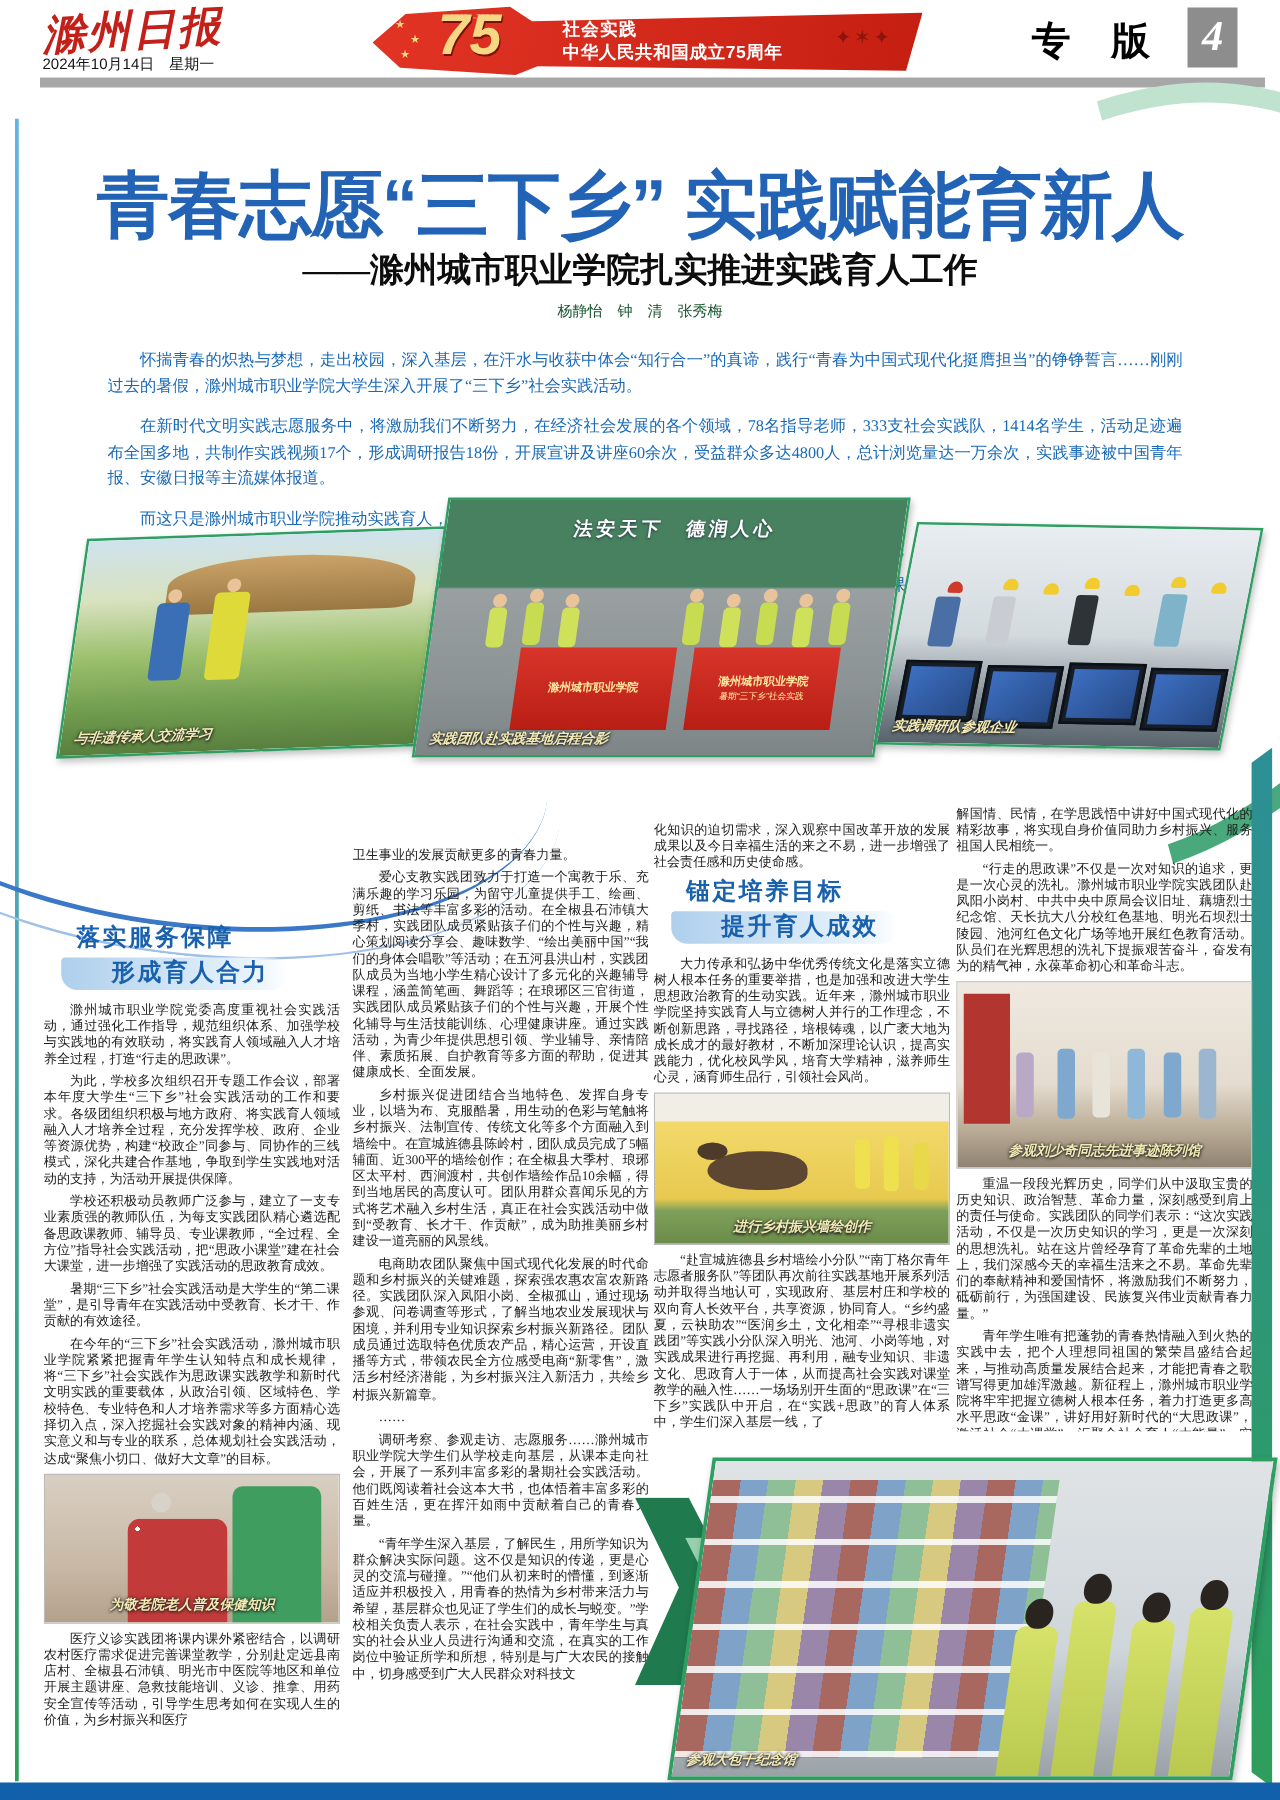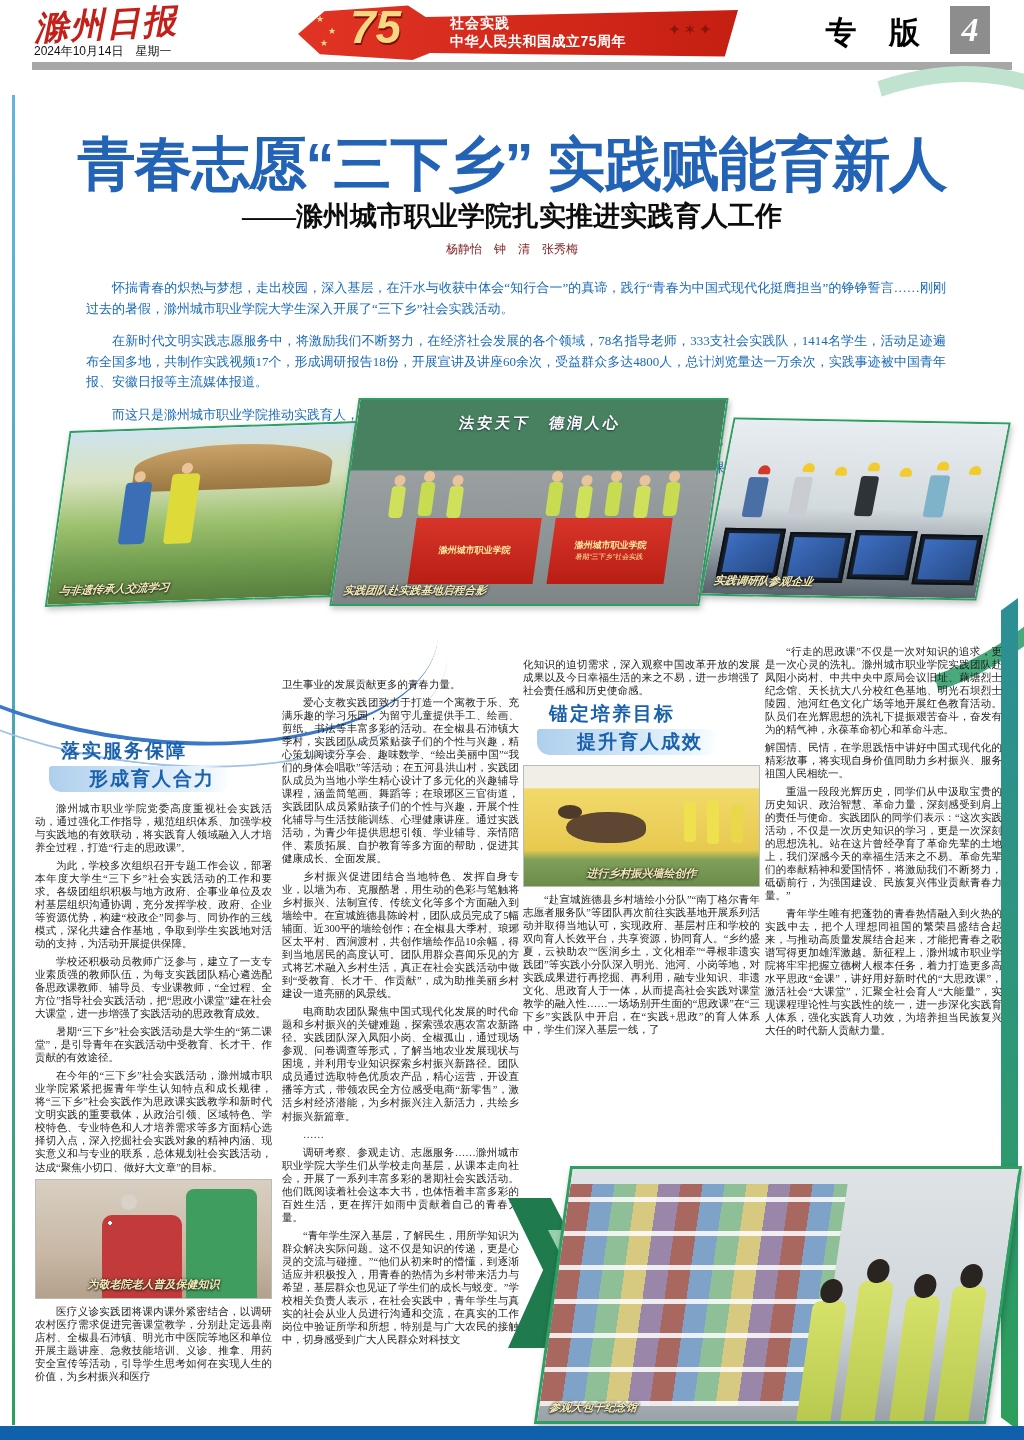--- a/index.html
+++ b/index.html
@@ -44,21 +44,21 @@
         clip-path:polygon(0 0,55% 0,100% 45%,55% 100%,0 100%,45% 48%);}
   .chev2{position:absolute;left:548px;top:1230px;width:60px;height:110px;background:#a5d8b8;
         clip-path:polygon(0 0,55% 0,100% 45%,55% 100%,0 100%,45% 48%);opacity:.9;}
   .bottom-bar{position:absolute;left:0;right:0;bottom:0;height:14px;background:#1060ac;}
   
   .title{position:absolute;top:126px;left:30px;width:964px;text-align:center;font-size:58px;
         font-weight:900;color:#2263b5;font-family:"Liberation Sans","DejaVu Sans",sans-serif;
         letter-spacing:-1px;white-space:nowrap;}
   .subtitle{position:absolute;top:198px;left:30px;width:964px;text-align:center;font-size:27px;
         font-weight:bold;color:#0d0d0d;}
-  .authors{position:absolute;top:241px;left:30px;width:964px;text-align:center;font-size:12px;color:#7f1d1d;}
+  .authors{position:absolute;top:241px;left:30px;width:964px;text-align:center;font-size:12px;color:#14532d;}
   
   .intro{position:absolute;top:266px;left:74px;width:884px;color:#1a6ab8;font-size:13px;
         line-height:1.58;text-align:justify;}
   .intro p{margin:12px;text-indent:2em;}
   
   .strip-ph{position:absolute;border:2px solid #2f9e63;overflow:hidden;box-shadow:2px 3px 6px rgba(0,0,0,.25);}
   .cap{position:absolute;left:10px;bottom:6px;font-size:11px;font-style:italic;font-weight:bold;
         color:#f3eab4;text-shadow:0 1px 2px #222,0 0 3px #222;white-space:nowrap;}
   .cap-center{left:50%;transform:translateX(-50%);}
   
@@ -199,21 +199,21 @@
     </div>
     <span class="cap">实践调研队参观企业</span>
   </div>
 
   <div class="col" style="left:35px;top:737px;height:690px;">
     <div class="sec-h">
       <div class="l1">落实服务保障</div>
       <span class="l2">形成育人合力</span>
     </div>
     <p>滁州城市职业学院党委高度重视社会实践活动，通过强化工作指导，规范组织体系、加强学校与实践地的有效联动，将实践育人领域融入人才培养全过程，打造“行走的思政课”。</p>
-    <p>为此，学校多次组织召开专题工作会议，部署本年度大学生“三下乡”社会实践活动的工作和要求。各级团组织积极与地方政府、企事业单位及农村基层组织沟通协调，充分发挥学校、政府、企业等资源优势，构建“校政企”同参与、同协作的三线模式，深化共建合作基地，争取到学生实践地对活动的支持，为活动开展提供保障。</p>
+    <p>为此，学校多次组织召开专题工作会议，部署本年度大学生“三下乡”社会实践活动的工作和要求。各级团组织积极与地方政府、将实践育人领域融入人才培养全过程，充分发挥学校、政府、企业等资源优势，构建“校政企”同参与、同协作的三线模式，深化共建合作基地，争取到学生实践地对活动的支持，为活动开展提供保障。</p>
     <p>学校还积极动员教师广泛参与，建立了一支专业素质强的教师队伍，为每支实践团队精心遴选配备思政课教师、辅导员、专业课教师，“全过程、全方位”指导社会实践活动，把“思政小课堂”建在社会大课堂，进一步增强了实践活动的思政教育成效。</p>
     <p>暑期“三下乡”社会实践活动是大学生的“第二课堂”，是引导青年在实践活动中受教育、长才干、作贡献的有效途径。</p>
     <p>在今年的“三下乡”社会实践活动，滁州城市职业学院紧紧把握青年学生认知特点和成长规律，将“三下乡”社会实践作为思政课实践教学和新时代文明实践的重要载体，从政治引领、区域特色、学校特色、专业特色和人才培养需求等多方面精心选择切入点，深入挖掘社会实践对象的精神内涵、现实意义和与专业的联系，总体规划社会实践活动，达成“聚焦小切口、做好大文章”的目标。</p>
     <div class="ph" style="height:118px;">
       <div class="scene sc-elderly">
         <div class="torso" style="left:28%;top:30%;width:34%;height:70%;border-radius:10px 10px 0 0;
              background:radial-gradient(circle 3px at 8px 8px,#fff 60%,transparent 61%),#c23a3a;"></div>
         <div class="torso" style="left:64%;top:8%;width:30%;height:92%;border-radius:8px 8px 0 0;background:#3f9e5f;"></div>
         <div class="torso" style="left:36%;top:12%;width:16px;height:16px;border-radius:50%;background:#d9d2c8;"></div>
       </div>
@@ -231,35 +231,48 @@
     <p>调研考察、参观走访、志愿服务……滁州城市职业学院大学生们从学校走向基层，从课本走向社会，开展了一系列丰富多彩的暑期社会实践活动。他们既阅读着社会这本大书，也体悟着丰富多彩的百姓生活，更在挥汗如雨中贡献着自己的青春力量。</p>
     <p>“青年学生深入基层，了解民生，用所学知识为群众解决实际问题。这不仅是知识的传递，更是心灵的交流与碰撞。”“他们从初来时的懵懂，到逐渐适应并积极投入，用青春的热情为乡村带来活力与希望，基层群众也见证了学生们的成长与蜕变。”学校相关负责人表示，在社会实践中，青年学生与真实的社会从业人员进行沟通和交流，在真实的工作岗位中验证所学和所想，特别是与广大农民的接触中，切身感受到广大人民群众对科技文</p>
   </div>
 
   <div class="col" style="left:523px;top:658px;height:502px;">
     <p style="text-indent:0;">化知识的迫切需求，深入观察中国改革开放的发展成果以及今日幸福生活的来之不易，进一步增强了社会责任感和历史使命感。</p>
     <div class="sec-h">
       <div class="l1">锚定培养目标</div>
       <span class="l2">提升育人成效</span>
     </div>
+    <p>大力传承和弘扬中华优秀传统文化是落实立德树人根本任务的重要举措，也是加强和改进大学生思想政治教育的生动实践。近年来，滁州城市职业学院坚持实践育人与立德树人并行的工作理念，不断创新思路，寻找路径，培根铸魂，以广袤大地为成长成才的最好教材，不断加深理论认识，提高实践能力，优化校风学风，培育大学精神，滋养师生心灵，涵育师生品行，引领社会风尚。</p>
     <div class="ph" style="height:120px;">
       <div class="scene sc-mural">
         <div class="ox"></div>
         <div class="torso" style="left:68%;top:30%;width:12px;height:40px;background:#efe050;border-radius:4px;"></div>
         <div class="torso" style="left:78%;top:28%;width:12px;height:44px;background:#efe050;border-radius:4px;"></div>
         <div class="torso" style="left:88%;top:32%;width:12px;height:38px;background:#e8d84a;border-radius:4px;"></div>
       </div>
       <span class="cap cap-center">进行乡村振兴墙绘创作</span>
     </div>
     <p>“赴宣城旌德县乡村墙绘小分队”“南丁格尔青年志愿者服务队”等团队再次前往实践基地开展系列活动并取得当地认可，实现政府、基层村庄和学校的双向育人长效平台，共享资源，协同育人。“乡约盛夏，云袂助农”“医润乡土，文化相牵”“寻根非遗实践团”等实践小分队深入明光、池河、小岗等地，对实践成果进行再挖掘、再利用，融专业知识、非遗文化、思政育人于一体，从而提高社会实践对课堂教学的融入性……一场场别开生面的“思政课”在“三下乡”实践队中开启，在“实践+思政”的育人体系中，学生们深入基层一线，了</p>
   </div>
 
   <div class="col" style="left:765px;top:645px;height:500px;">
+    <p style="text-indent:0;">解国情、民情，在学思践悟中讲好中国式现代化的精彩故事，将实现自身价值同助力乡村振兴、服务祖国人民相统一。</p>
     <p>“行走的思政课”不仅是一次对知识的追求，更是一次心灵的洗礼。滁州城市职业学院实践团队赴凤阳小岗村、中共中央中原局会议旧址、藕塘烈士纪念馆、天长抗大八分校红色基地、明光石坝烈士陵园、池河红色文化广场等地开展红色教育活动。队员们在光辉思想的洗礼下提振艰苦奋斗，奋发有为的精气神，永葆革命初心和革命斗志。</p>
-    <p style="text-indent:0;">解国情、民情，在学思践悟中讲好中国式现代化的精彩故事，将实现自身价值同助力乡村振兴、服务祖国人民相统一。</p>
+    <div class="ph" style="height:148px;">
+      <div class="scene sc-museum">
+        <div class="panel-red" style="left:2%;top:6%;width:16%;height:70%;"></div>
+        <div class="torso" style="left:20%;top:38%;width:14px;height:52px;background:#b9a9c6;border-radius:4px;"></div>
+        <div class="torso" style="left:34%;top:36%;width:14px;height:56px;background:#7fa8cf;border-radius:4px;"></div>
+        <div class="torso" style="left:46%;top:38%;width:14px;height:52px;background:#e9e4da;border-radius:4px;"></div>
+        <div class="torso" style="left:58%;top:36%;width:14px;height:56px;background:#8fb7d8;border-radius:4px;"></div>
+        <div class="torso" style="left:70%;top:38%;width:14px;height:52px;background:#7fa8cf;border-radius:4px;"></div>
+        <div class="torso" style="left:82%;top:36%;width:14px;height:56px;background:#9db6cf;border-radius:4px;"></div>
+      </div>
+      <span class="cap cap-center">参观刘少奇同志先进事迹陈列馆</span>
+    </div>
     <p>重温一段段光辉历史，同学们从中汲取宝贵的历史知识、政治智慧、革命力量，深刻感受到肩上的责任与使命。实践团队的同学们表示：“这次实践活动，不仅是一次历史知识的学习，更是一次深刻的思想洗礼。站在这片曾经孕育了革命先辈的土地上，我们深感今天的幸福生活来之不易。革命先辈们的奉献精神和爱国情怀，将激励我们不断努力，砥砺前行，为强国建设、民族复兴伟业贡献青春力量。”</p>
     <p>青年学生唯有把蓬勃的青春热情融入到火热的实践中去，把个人理想同祖国的繁荣昌盛结合起来，与推动高质量发展结合起来，才能把青春之歌谱写得更加雄浑激越。新征程上，滁州城市职业学院将牢牢把握立德树人根本任务，着力打造更多高水平思政“金课”，讲好用好新时代的“大思政课”，激活社会“大课堂”，汇聚全社会育人“大能量”，实现课程理论性与实践性的统一，进一步深化实践育人体系，强化实践育人功效，为培养担当民族复兴大任的时代新人贡献力量。</p>
   </div>
 
   <div class="chev1"></div>
   <div class="chev2"></div>
   <div class="strip-ph" style="left:552px;top:1166px;width:446px;height:252px;transform:skewX(-8deg);border-width:3px;">
     <div class="scene sc-big">
       <div class="tile-wall"></div>
       <div class="stud" style="left:58%;bottom:0;height:120px;"></div>

